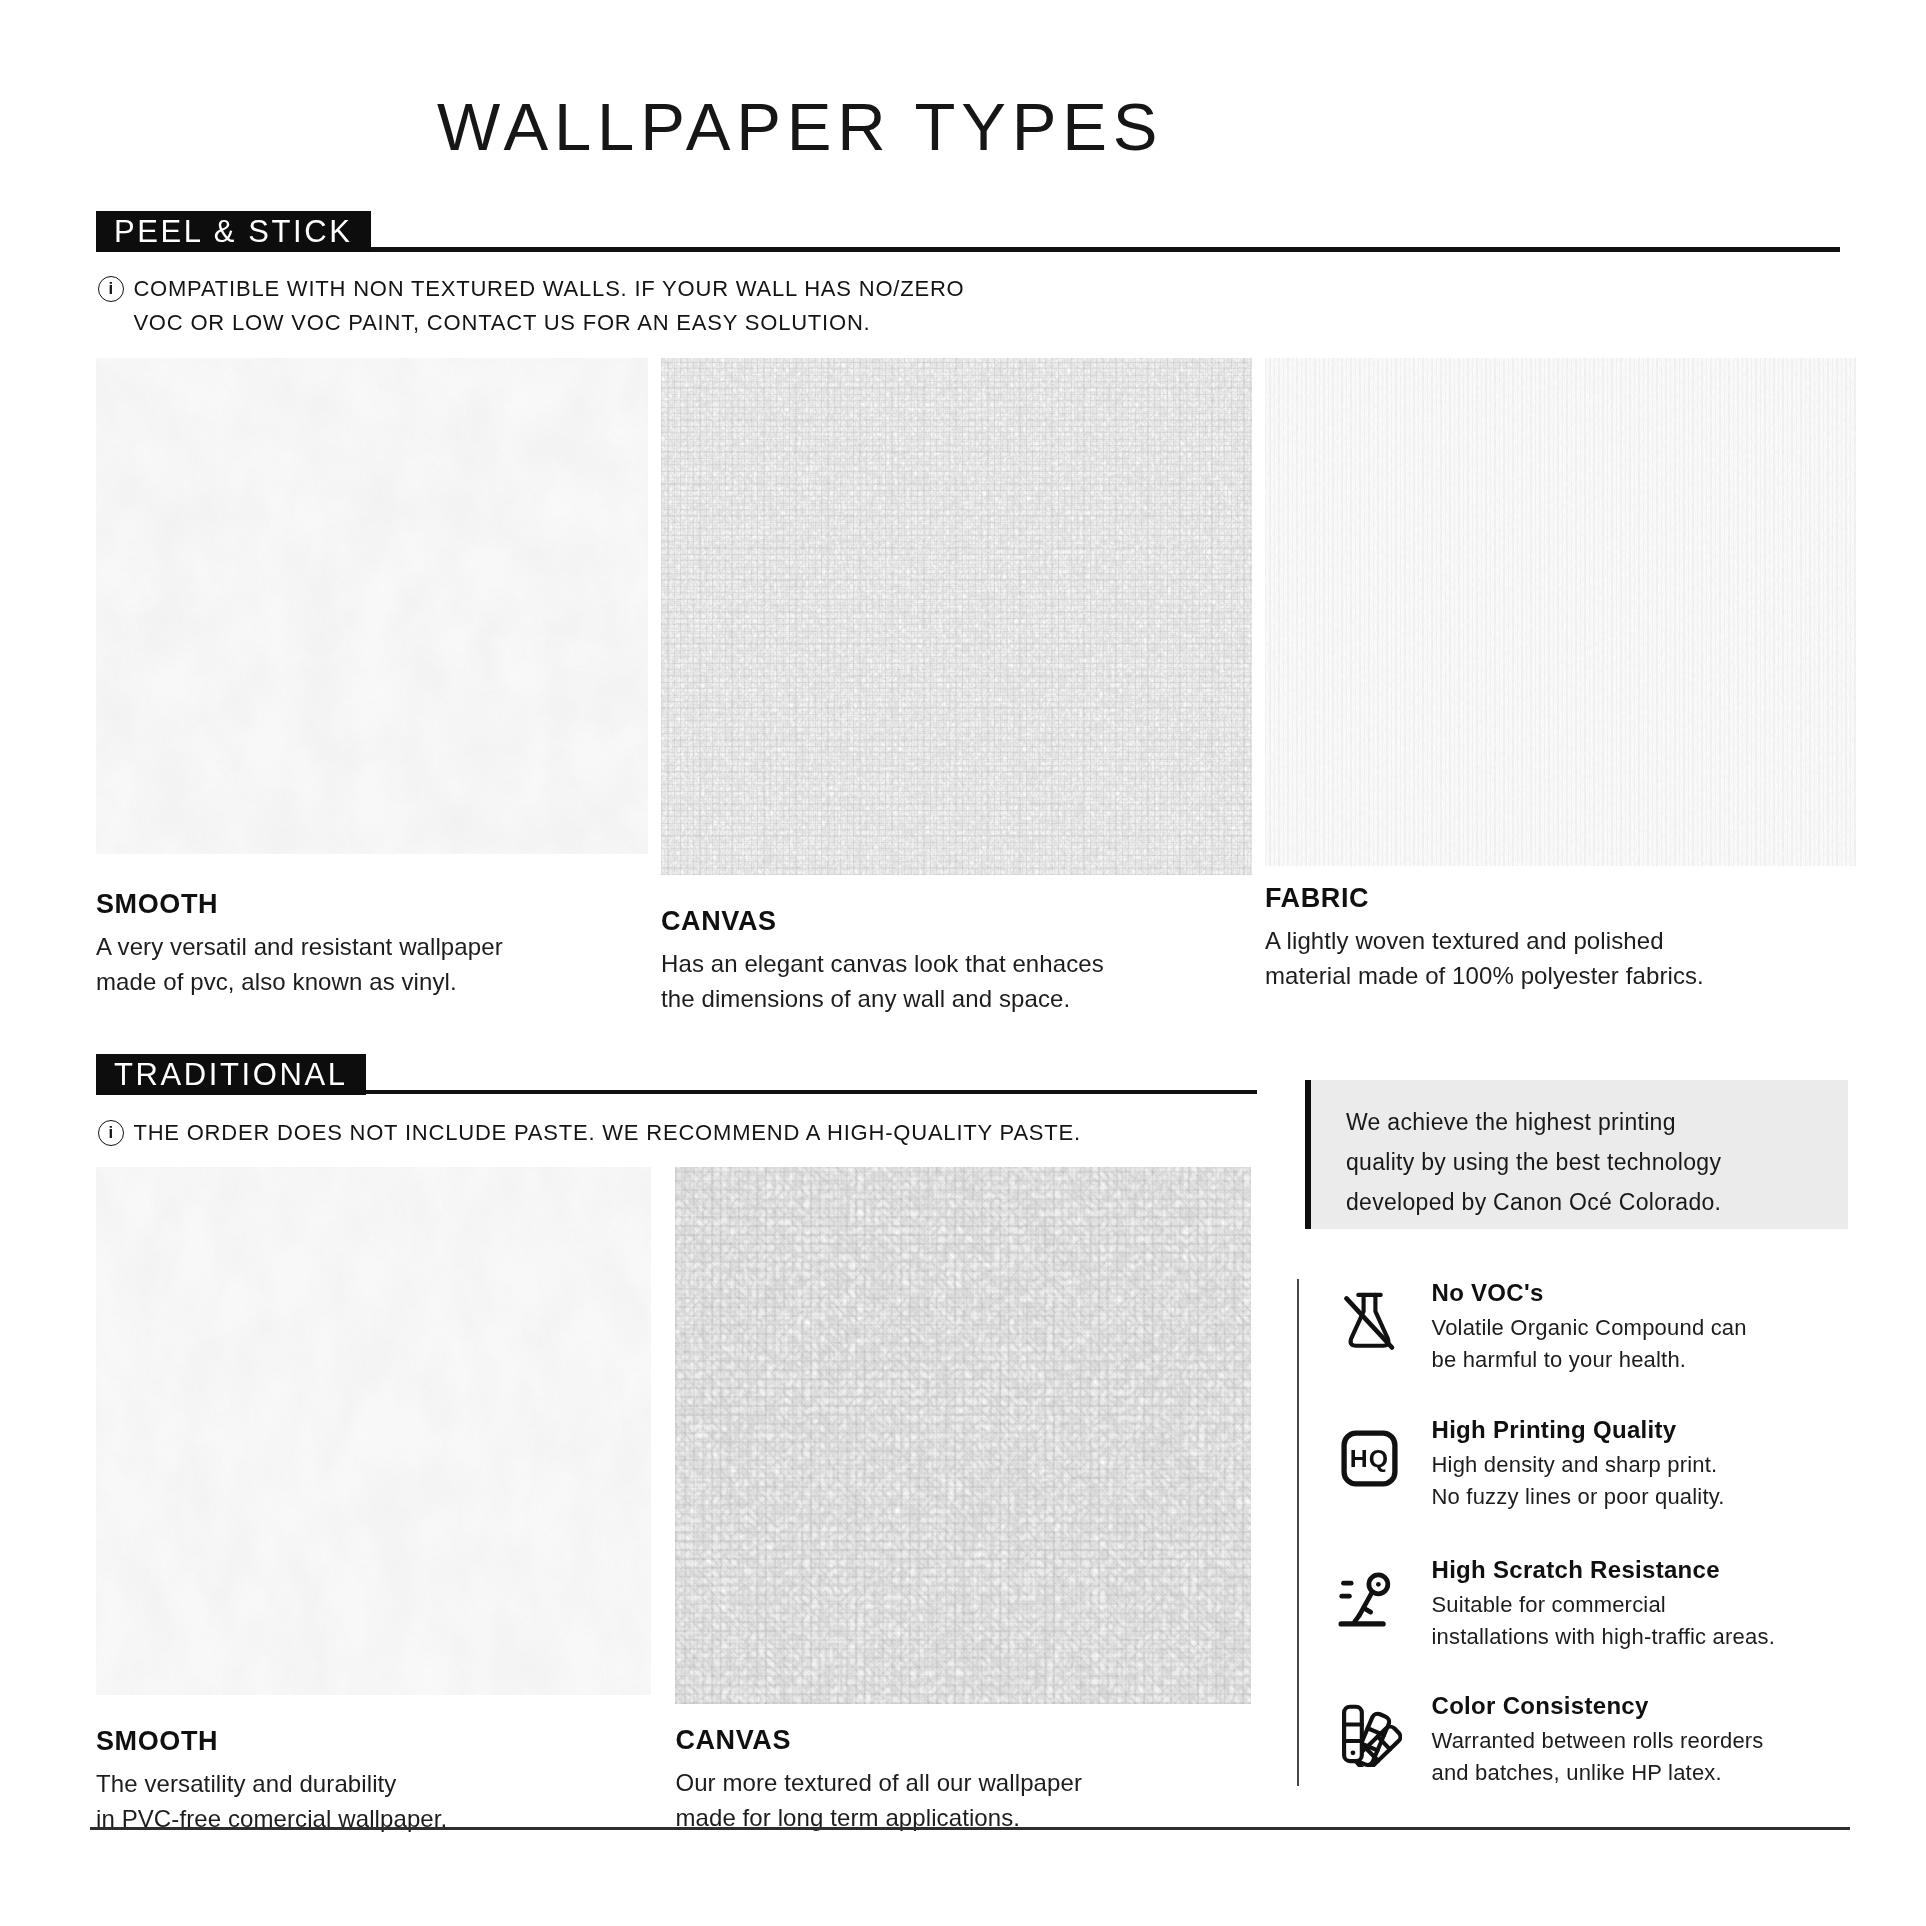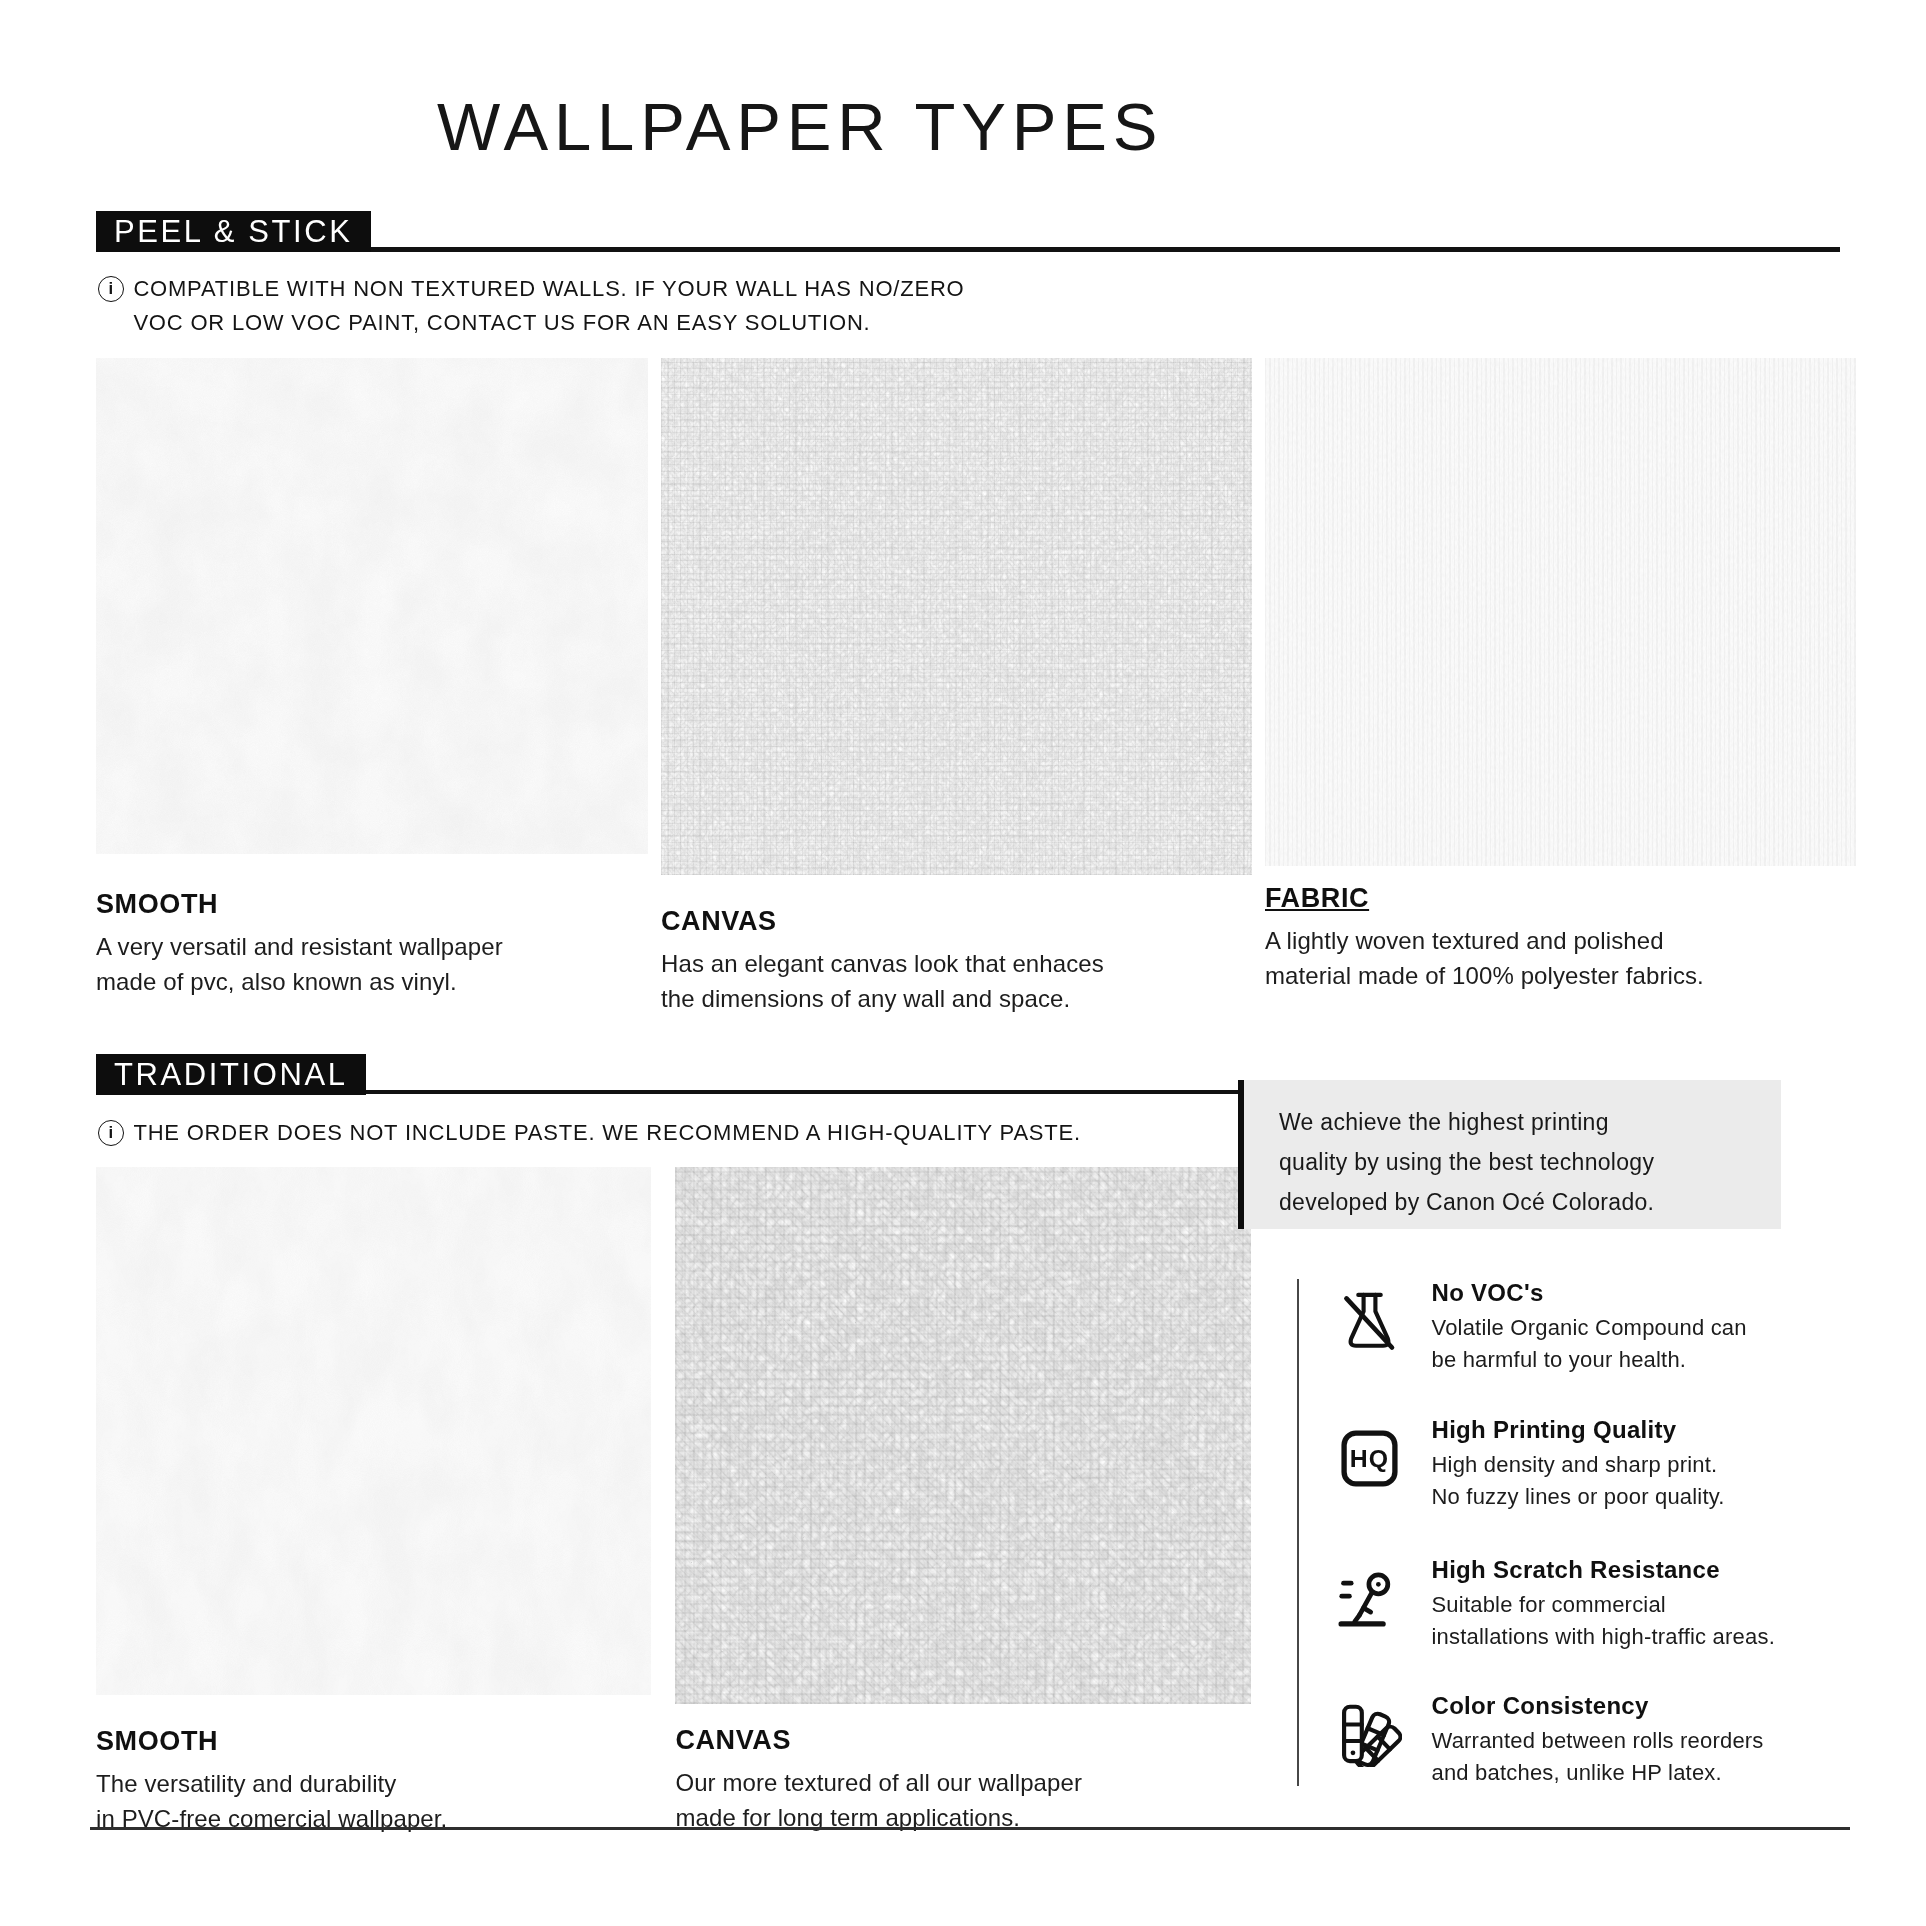--- a/index.html
+++ b/index.html
@@ -53,26 +53,26 @@
       repeating-linear-gradient(0deg, rgba(70,70,70,0.07) 0 1.3px, rgba(0,0,0,0) 1.3px 6.4px),
       repeating-linear-gradient(90deg, rgba(70,70,70,0.07) 0 1.3px, rgba(0,0,0,0) 1.3px 6.4px);}
   .weave-coarse{position:absolute;left:0;top:0;right:0;bottom:0;
     background:
       repeating-linear-gradient(0deg, rgba(60,60,60,0.06) 0 1.9px, rgba(0,0,0,0) 1.9px 9px),
       repeating-linear-gradient(90deg, rgba(60,60,60,0.06) 0 1.9px, rgba(0,0,0,0) 1.9px 9px),
       repeating-linear-gradient(45deg, rgba(60,60,60,0.04) 0 1.3px, rgba(0,0,0,0) 1.3px 5.8px);}
   .weave-vert{position:absolute;left:0;top:0;right:0;bottom:0;
     background:repeating-linear-gradient(90deg, rgba(90,90,90,0.05) 0 1.3px, rgba(0,0,0,0) 1.3px 4.5px);}
   .tex-name{margin:0;font-size:27px;font-weight:700;letter-spacing:0.6px;color:#101010;}
-  .mt54{margin-top:35px;} .mt48{margin-top:31px;} .mt26{margin-top:16.7px;text-decoration:underline;} .mt33{margin-top:21px;}
+  .mt54{margin-top:35px;} .mt48{margin-top:31px;} .mt26{margin-top:16.7px;} .mt33{margin-top:21px;}
   .tex-desc{margin:9px 0 0;font-size:24px;font-weight:400;line-height:35px;
     letter-spacing:0.1px;color:#1d1d1d;white-space:pre-line;}
   
   .quality-box{
-    position:absolute;left:1238px;top:1080px;width:543px;height:149px;box-sizing:border-box;
+    position:absolute;left:1305px;top:1080px;width:543px;height:149px;box-sizing:border-box;
     background:#ebebeb;border-left:6.4px solid #0d0d0d;
     padding:22px 19px 0 35px;font-size:23px;line-height:40px;letter-spacing:0.3px;
     color:#181818;white-space:pre-line;
   }
   .features-vline{position:absolute;left:1297px;top:1279px;width:1.9px;height:507px;background:#474747;}
   .feature{position:absolute;left:1337px;width:526px;display:flex;align-items:flex-start;}
   .f1{top:1279px;} .f2{top:1416px;} .f3{top:1556px;} .f4{top:1692px;}
   .ficon{flex:0 0 65px;width:65px;height:65px;margin:10.3px 29.5px 0 0;}
   .ficon svg{width:100%;height:100%;display:block;}
   .ftext{flex:1 1 auto;}

